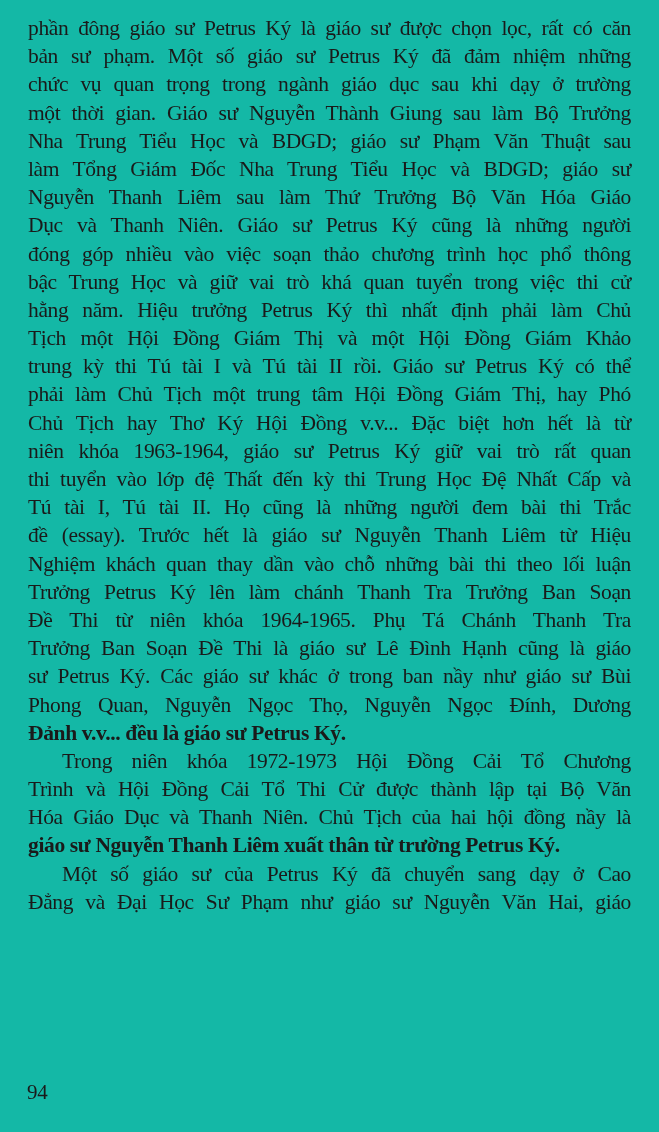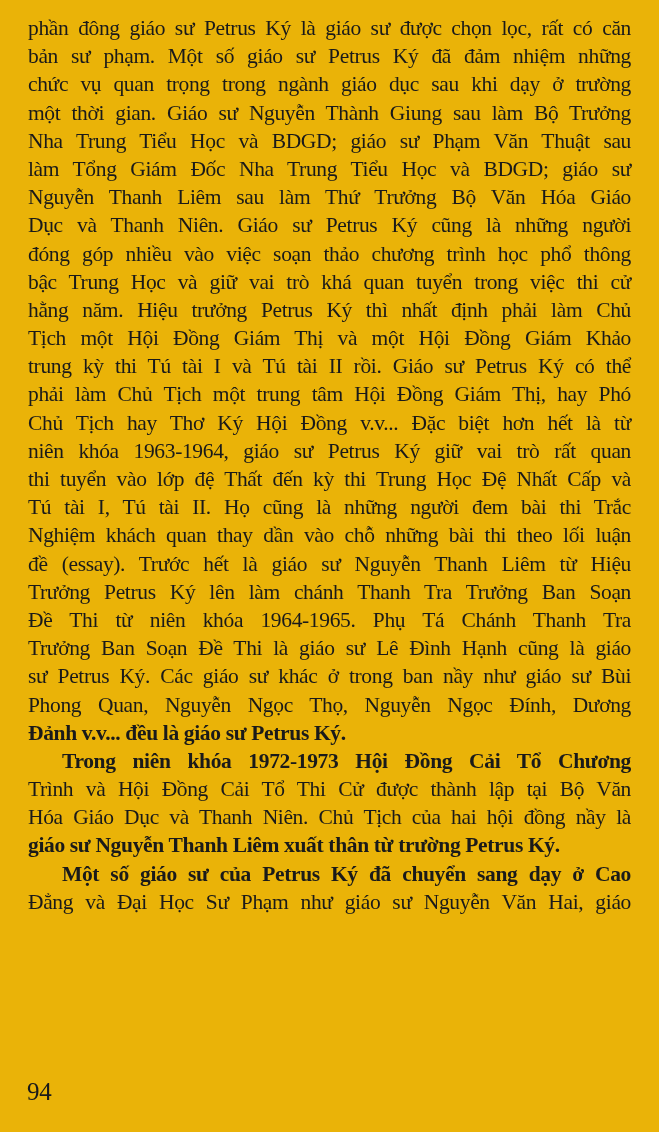--- a/index.html
+++ b/index.html
@@ -14,21 +14,21 @@
       overflow: hidden;
       font-family: "Liberation Serif", "DejaVu Serif", serif;
       color: #1a1a1a;
     }
     .page {
       position: absolute;
       left: 0;
       top: 0;
       width: 659px;
       height: 1132px;
-      background: #eab308;
+      background: #14b8a6;
     }
     .text-block {
       position: absolute;
       left: 28px;
       top: 14px;
       width: 603px;
     }
     .line {
       display: block;
       height: 28.2px;
@@ -38,27 +38,26 @@
       text-align: justify;
       text-align-last: justify;
       letter-spacing: -0.35px;
     }
     .line.last {
       text-align-last: left;
       font-weight: bold;
     }
     .line.indent {
       padding-left: 34px;
-      font-weight: bold;
     }
     .page-number {
       position: absolute;
       left: 27px;
       top: 1080px;
-      font-size: 25px;
+      font-size: 21px;
       line-height: 24px;
       letter-spacing: -0.3px;
     }
   </style>
 </head>
 <body>
 
 <div class="page">
   <div class="text-block">
 
@@ -73,22 +72,22 @@
     <span class="line">đóng góp nhiều vào việc soạn thảo chương trình học phổ thông</span>
     <span class="line">bậc Trung Học và giữ vai trò khá quan tuyển trong việc thi cử</span>
     <span class="line">hằng năm. Hiệu trưởng Petrus Ký thì nhất định phải làm Chủ</span>
     <span class="line">Tịch một Hội Đồng Giám Thị và một Hội Đồng Giám Khảo</span>
     <span class="line">trung kỳ thi Tú tài I và Tú tài II rồi. Giáo sư Petrus Ký có thể</span>
     <span class="line">phải làm Chủ Tịch một trung tâm Hội Đồng Giám Thị, hay Phó</span>
     <span class="line">Chủ Tịch hay Thơ Ký Hội Đồng v.v... Đặc biệt hơn hết là từ</span>
     <span class="line">niên khóa 1963-1964, giáo sư Petrus Ký giữ vai trò rất quan</span>
     <span class="line">thi tuyển vào lớp đệ Thất đến kỳ thi Trung Học Đệ Nhất Cấp và</span>
     <span class="line">Tú tài I, Tú tài II. Họ cũng là những người đem bài thi Trắc</span>
+    <span class="line">đề (essay). Trước hết là giáo sư Nguyễn Thanh Liêm từ Hiệu</span>
     <span class="line">Nghiệm khách quan thay dần vào chỗ những bài thi theo lối luận</span>
-    <span class="line">đề (essay). Trước hết là giáo sư Nguyễn Thanh Liêm từ Hiệu</span>
     <span class="line">Trưởng Petrus Ký lên làm chánh Thanh Tra Trưởng Ban Soạn</span>
     <span class="line">Đề Thi từ niên khóa 1964-1965. Phụ Tá Chánh Thanh Tra</span>
     <span class="line">Trưởng Ban Soạn Đề Thi là giáo sư Lê Đình Hạnh cũng là giáo</span>
     <span class="line">sư Petrus Ký. Các giáo sư khác ở trong ban nầy như giáo sư Bùi</span>
     <span class="line">Phong Quan, Nguyễn Ngọc Thọ, Nguyễn Ngọc Đính, Dương</span>
     <span class="line last">Đảnh v.v... đều là giáo sư Petrus Ký.</span>
 
     <span class="line indent">Trong niên khóa 1972-1973 Hội Đồng Cải Tổ Chương</span>
     <span class="line">Trình và Hội Đồng Cải Tổ Thi Cử được thành lập tại Bộ Văn</span>
     <span class="line">Hóa Giáo Dục và Thanh Niên. Chủ Tịch của hai hội đồng nầy là</span>

